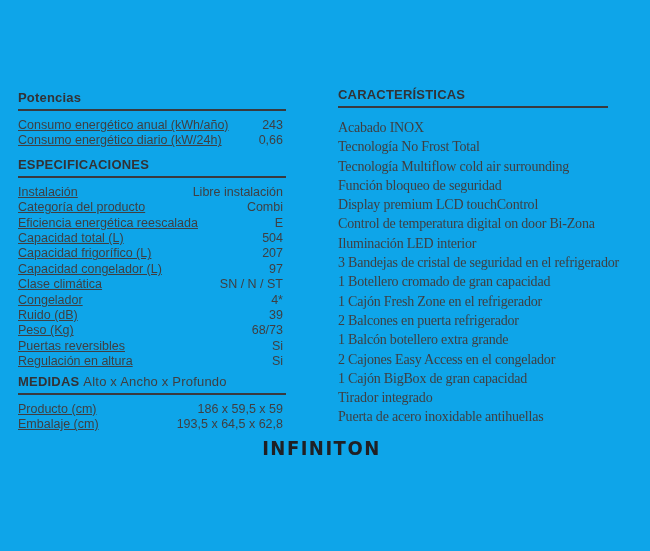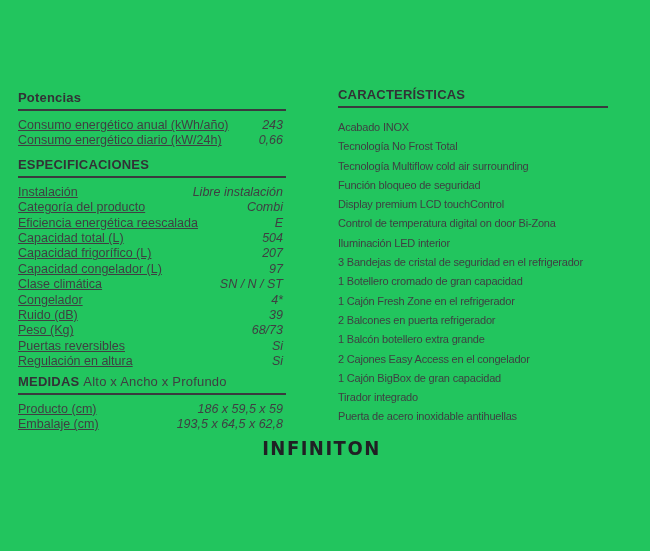--- a/index.html
+++ b/index.html
@@ -1,21 +1,21 @@
 <!DOCTYPE html>
 <html><head>
 <meta charset="utf-8">
 <style>
   * { margin: 0; padding: 0; box-sizing: border-box; }
   html, body { background: #ffffff; }
   .page {
     position: relative;
     width: 650px;
     height: 551px;
-    background: #22c55e;
+    background: #0ea5e9;
     font-family: "Liberation Sans", sans-serif;
     color: #3f3f42;
     overflow: hidden;
   }
 
   
   .col-left {
     position: absolute;
     left: 18px;
     top: 91px;
@@ -46,42 +46,42 @@
     align-items: baseline;
     font-size: 12.5px;
     line-height: 15.4px;
     color: #3f3f42;
   }
   .spec-label { white-space: nowrap; text-decoration: underline; }
   .spec-value {
     text-align: right;
     white-space: nowrap;
     padding-right: 3px;
-    font-style: italic;
   }
   .gap-md { margin-top: 9px; }
   .gap-sm { margin-top: 5px; }
 
   
   .col-right {
     position: absolute;
     left: 338px;
     top: 88px;
     width: 300px;
   }
   .col-right .section-title {
     width: 270px;
   }
   .feature-list { margin-top: 10px; }
   .feature-item {
-    font-size: 11px;
+    font-size: 14px;
     line-height: 19.3px;
     letter-spacing: -0.2px;
     white-space: nowrap;
     color: #3f3f42;
+    font-family: Liberation Serif, serif;
   }
 
   
   .brand-logo {
     position: absolute;
     top: 436px;
     left: 50%;
     transform: translateX(-53%);
     font-family: "DejaVu Sans", sans-serif;
     font-size: 20px;

